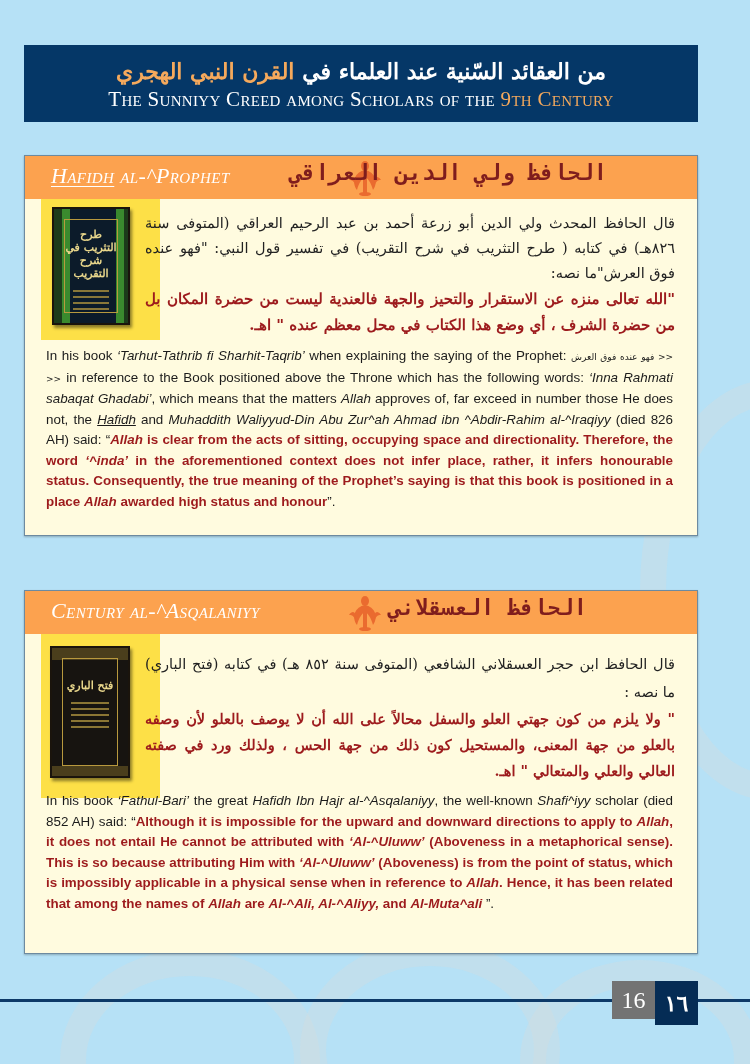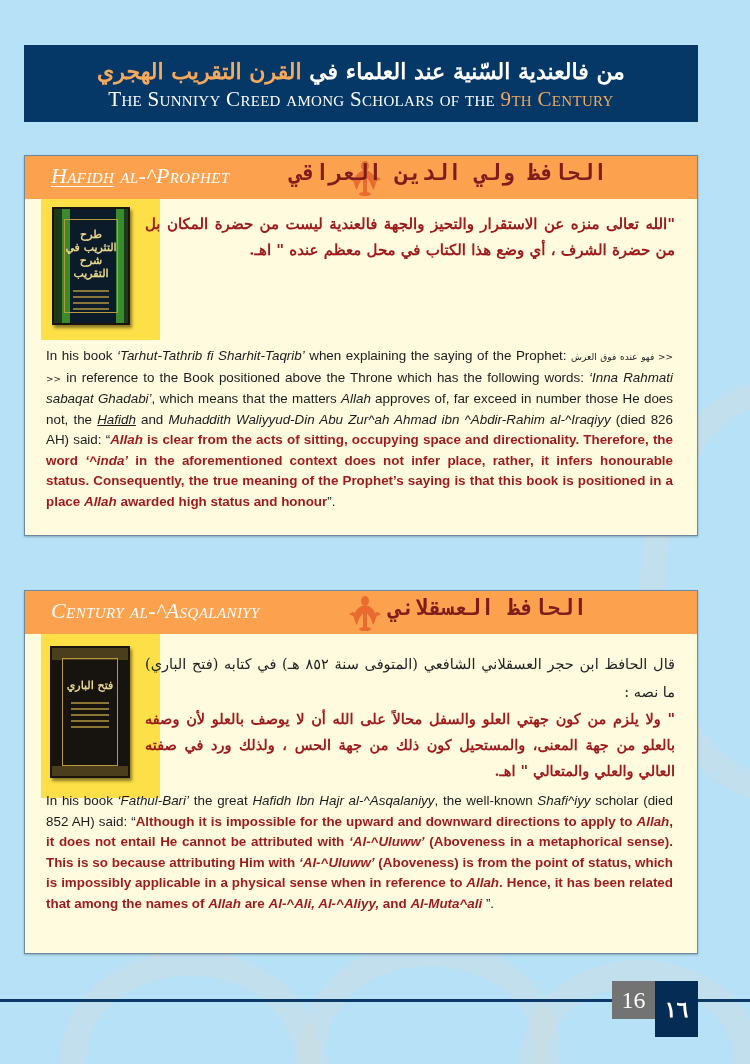--- a/index.html
+++ b/index.html
@@ -97,37 +97,37 @@
   }
   .page-badge {
     position: absolute; left: 612px; top: 981px; height: 38px; display: flex;
   }
   .page-en {
     width: 43px; height: 38px; background: #737373; color: #fff;
     font-family: "Liberation Serif", serif; font-size: 24px;
     display: flex; align-items: center; justify-content: center;
   }
   .page-ar {
-    width: 43px; height: 56px; background: #052c55; color: #fff;
+    width: 43px; height: 44px; background: #052c55; color: #fff;
     font-family: "DejaVu Serif", serif; font-size: 22px; font-weight: bold;
     display: flex; align-items: center; justify-content: center;
   }
 </style>
 </head>
 <body>
 
 <div class="bg-ornament" style="left:640px; top:380px; width:260px; height:420px;"></div>
 <div class="bg-ornament" style="left:60px; top:950px; width:260px; height:220px;"></div>
 <div class="bg-ornament" style="left:300px; top:940px; width:260px; height:220px;"></div>
 <div class="bg-ornament" style="left:520px; top:960px; width:240px; height:200px;"></div>
 
 <div class="title-banner">
   <div class="title-ar">
-    <span>من فالعندية السّنية عند العلماء في</span>
-    <span class="accent">القرن التقريب الهجري</span>
+    <span>من العقائد السّنية عند العلماء في</span>
+    <span class="accent">القرن النبي الهجري</span>
   </div>
   <div class="title-en">
     <span>The Sunniyy Creed among Scholars of the</span>
     <span class="accent">9th Century</span>
   </div>
 </div>
 
 <div class="card" style="top:155px; height:381px;">
   <div class="card-header">
     <div class="name-en"><u>Hafidh</u><span> al-^Prophet</span></div>
@@ -151,20 +151,21 @@
           <div class="book-lines">
               <div></div>
               <div></div>
               <div></div>
               <div></div>
             </div>
         </div>
       </div>
     </div>
     <div class="ar-block" style="position:absolute; left:120px; right:22px; top:12px;">
+      <div>قال الحافظ المحدث ولي الدين أبو زرعة أحمد بن عبد الرحيم العراقي (المتوفى سنة ٨٢٦هـ) في كتابه ( طرح التثريب في شرح التقريب) في تفسير قول النبي: "فهو عنده فوق العرش"ما نصه:</div>
       <div class="ar-quote" style="font-size:15px; line-height:26px;">"الله تعالى منزه عن الاستقرار والتحيز والجهة فالعندية ليست من حضرة المكان بل من حضرة الشرف ، أي وضع هذا الكتاب في محل معظم عنده " اهـ.</div>
     </div>
     <div class="en-block" style="top:147px;">
       <span>In his book </span><i>‘Tarhut-Tathrib fi Sharhit-Taqrib’</i><span> when explaining the saying of the Prophet: </span><span class="small-ar">&lt;&lt; فهو عنده فوق العرش &lt;&lt;</span><span> in reference to the Book positioned above the Throne which has the following words: </span><i>‘Inna Rahmati sabaqat Ghadabi’</i><span>, which means that the matters </span><i>Allah</i><span> approves of, far exceed in number those He does not, the </span><i style="text-decoration:underline;">Hafidh</i><span> and </span><i>Muhaddith Waliyyud-Din Abu Zur^ah Ahmad ibn ^Abdir-Rahim al-^Iraqiyy</i><span> (died 826 AH) said: “</span><span class="red"><i>Allah</i><span> is clear from the acts of sitting, occupying space and directionality. Therefore, the word </span><i>‘^inda’</i><span> in the aforementioned context does not infer place, rather, it infers honourable status. Consequently, the true meaning of the Prophet’s saying is that this book is positioned in a place </span><i>Allah</i><span> awarded high status and honour</span></span><span>”.</span>
     </div>
   </div>
 </div>
 
 <div class="card" style="top:590px; height:364px;">
   <div class="card-header">

